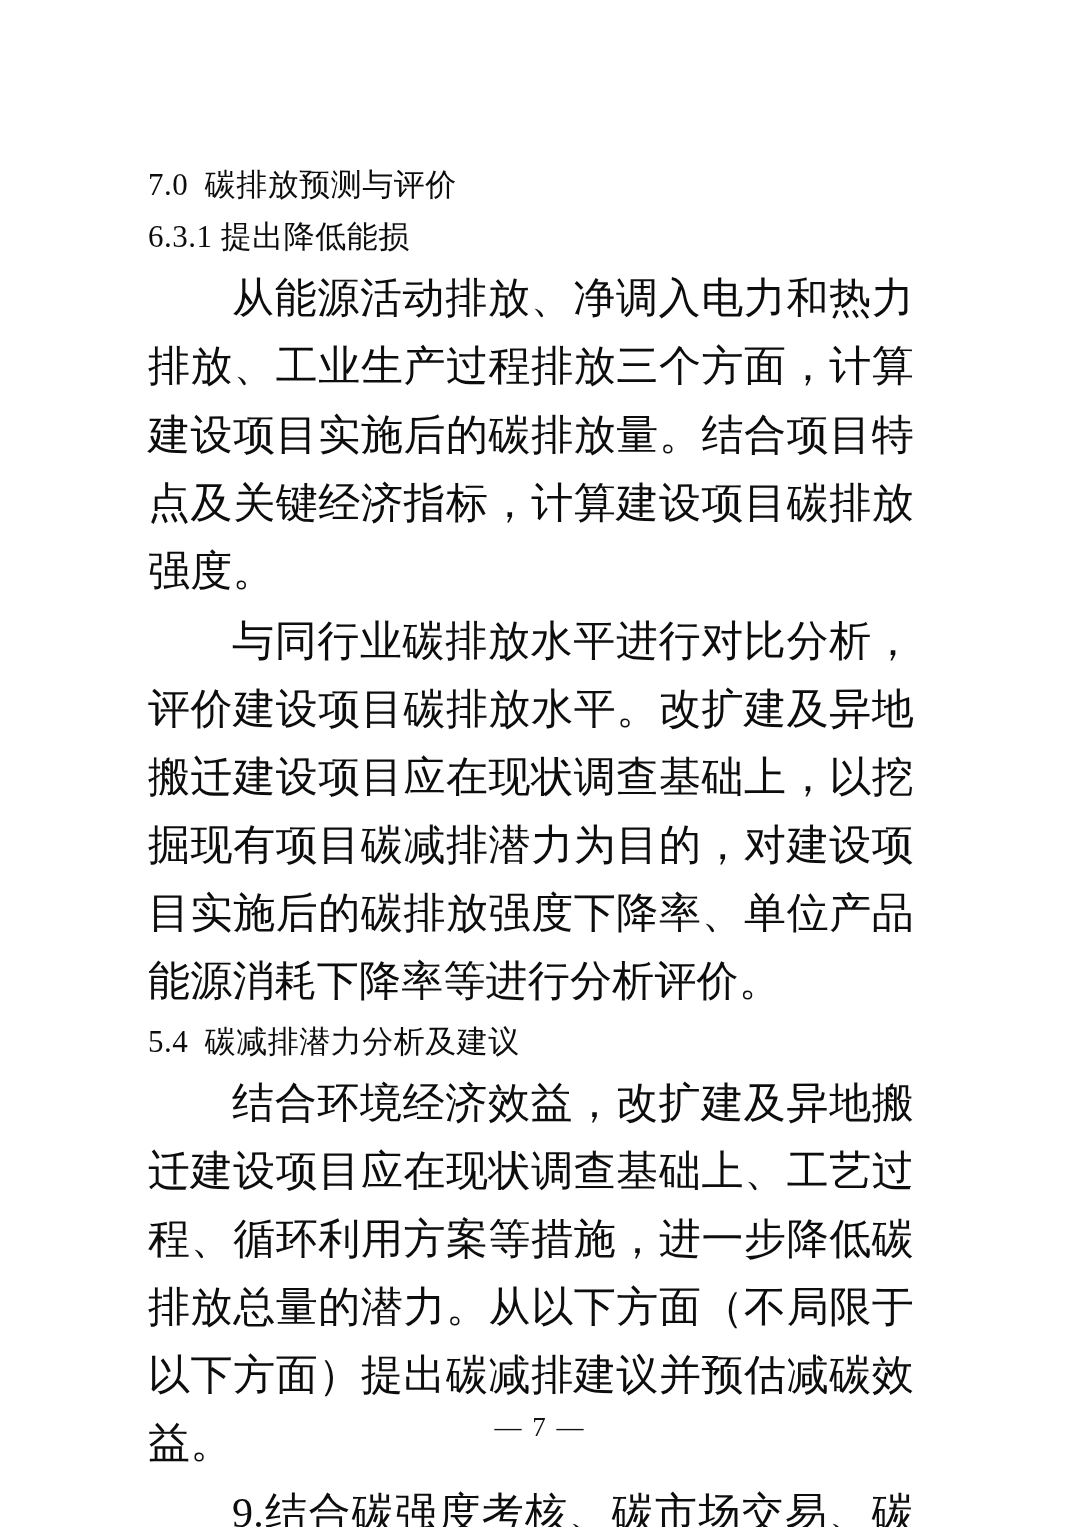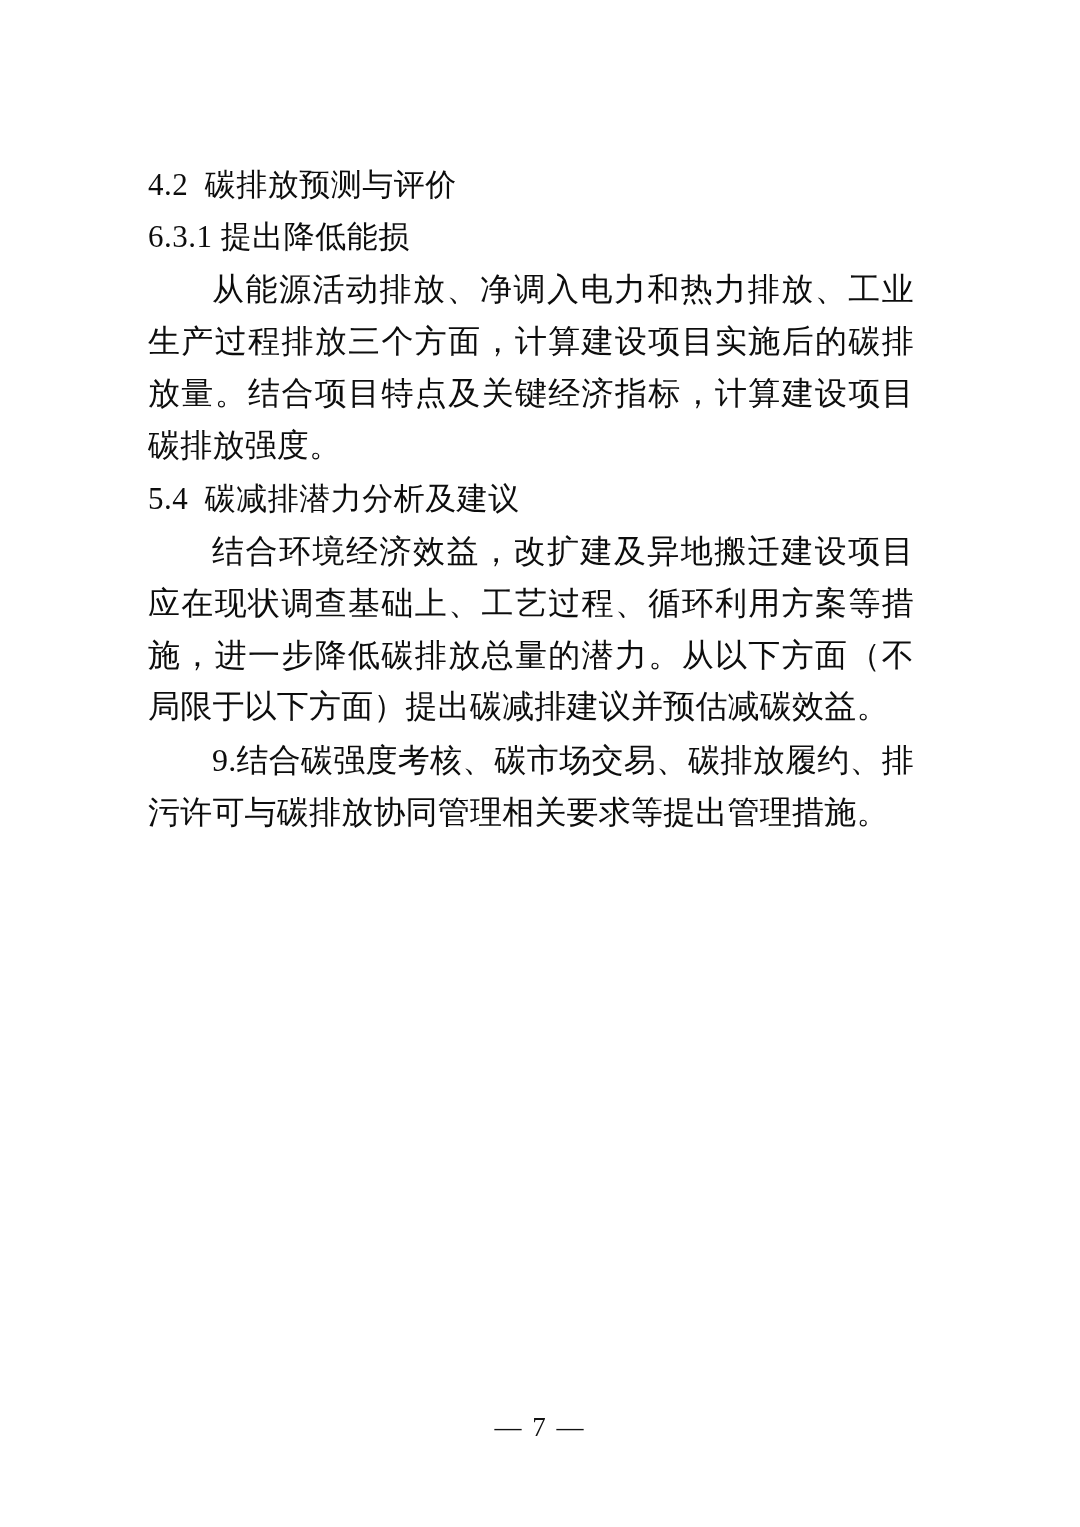--- a/index.html
+++ b/index.html
@@ -24,21 +24,21 @@
   }
   .heading {
     font-size: 31px;
     line-height: 1.62;
     margin: 0 0 2px 0;
     letter-spacing: 0.5px;
     font-weight: 400;
     white-space: pre;
   }
   .para {
-    font-size: 32px;
+    font-size: 42px;
     line-height: 1.62;
     margin: 0 16px 2px 0;
     text-align: justify;
     text-justify: inter-ideograph;
     text-indent: 2em;
     letter-spacing: 0.2px;
   }
   .para.list {
     text-indent: 2em;
   }
@@ -51,27 +51,28 @@
     font-size: 27px;
     letter-spacing: 2px;
     color: #111;
   }
 </style>
 </head>
 <body>
 
 <div class="page">
 
-  <h2 class="heading">4.2  碳排放预测与评价</h2>
+  <h2 class="heading">7.0  碳排放预测与评价</h2>
 
   <h3 class="heading">6.3.1 提出降低能损</h3>
 
   <p class="para">从能源活动排放、净调入电力和热力排放、工业生产过程排放三个方面，计算建设项目实施后的碳排放量。结合项目特点及关键经济指标，计算建设项目碳排放强度。</p>
 
 
+  <p class="para">与同行业碳排放水平进行对比分析，评价建设项目碳排放水平。改扩建及异地搬迁建设项目应在现状调查基础上，以挖掘现有项目碳减排潜力为目的，对建设项目实施后的碳排放强度下降率、单位产品能源消耗下降率等进行分析评价。</p>
 
   <h2 class="heading">5.4  碳减排潜力分析及建议</h2>
 
   <p class="para">结合环境经济效益，改扩建及异地搬迁建设项目应在现状调查基础上、工艺过程、循环利用方案等措施，进一步降低碳排放总量的潜力。从以下方面（不局限于以下方面）提出碳减排建议并预估减碳效益。</p>
 
 
   <p class="para list">9.结合碳强度考核、碳市场交易、碳排放履约、排污许可与碳排放协同管理相关要求等提出管理措施。</p>
 
   <div class="footer">— 7 —</div>
 

